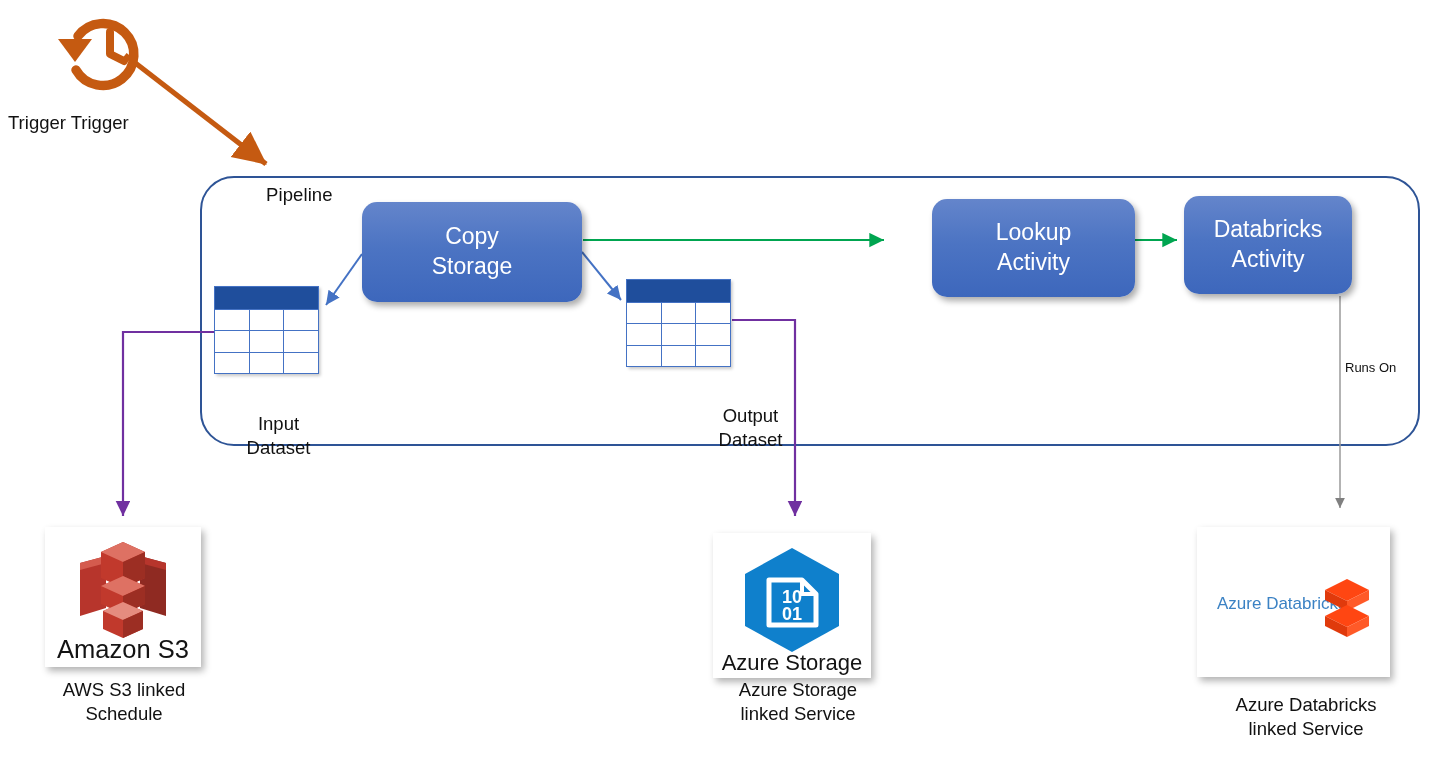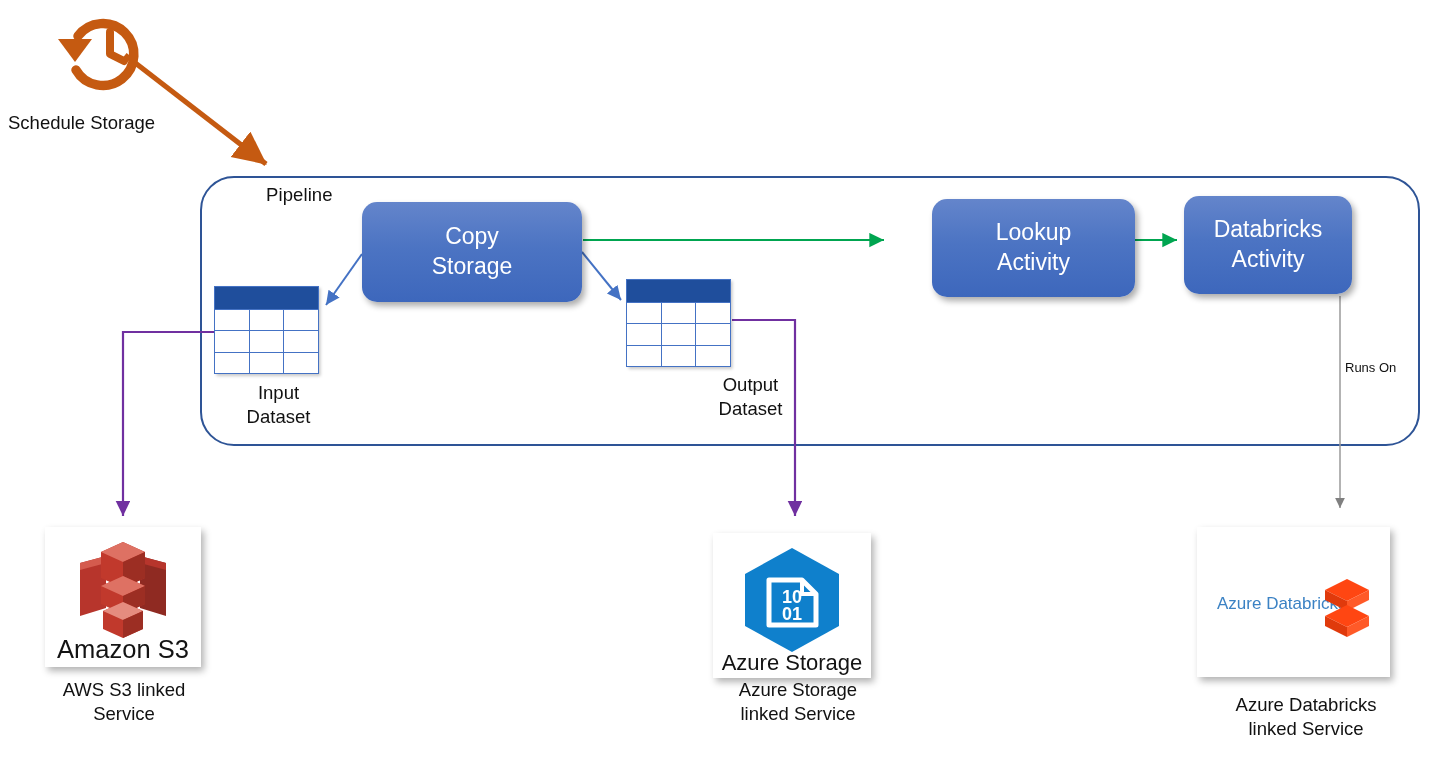--- a/index.html
+++ b/index.html
@@ -94,20 +94,21 @@
 
   #input-dataset-icon  { left: 214px; top: 286px; }
   #output-dataset-icon { left: 626px; top: 279px; }
 
   .dataset-caption {
     font-size: 18.5px;
     color: #111111;
     text-align: center;
     line-height: 1.30;
     white-space: pre-line;
+    margin-top: 31px;
   }
   #input-dataset-caption  { left: 206px; top: 381px; width: 145px; }
   #output-dataset-caption { left: 678px; top: 373px; width: 145px; }
 
   
   #schedule-trigger-icon {
     left: 48px; top: 8px;
     width: 102px; height: 92px;
   }
   #schedule-trigger-label {
@@ -214,21 +215,21 @@
     <svg width="102" height="92" viewBox="0 0 102 92" xmlns="http://www.w3.org/2000/svg">
 
       <path d="M 30 28
                A 31 31 0 1 1 28 62" fill="none" stroke="#C55A11" stroke-width="9.5" stroke-linecap="round"></path>
 
       <path d="M 10 31 L 44 31 L 27 54 Z" fill="#C55A11"></path>
 
       <path d="M 62 24 L 62 46 L 76 53" fill="none" stroke="#C55A11" stroke-width="8" stroke-linecap="round" stroke-linejoin="round"></path>
     </svg>
   </div>
-  <div class="abs" id="schedule-trigger-label">Schedule Storage</div>
+  <div class="abs" id="schedule-trigger-label">Trigger Trigger</div>
 
   <div class="abs activity" id="copy-activity">
     <span style="white-space:pre-line">Copy
 Storage</span>
   </div>
 
   <div class="abs activity" id="lookup-activity">
     <span style="white-space:pre-line">Lookup
 Activity</span>
   </div>
@@ -304,21 +305,21 @@
       <polygon points="75,66 97,56 97,74 75,84" fill="#9C2E23"></polygon>
 
       <polygon points="75,72 95,81 95,99 75,108 55,99 55,81" fill="#C1392C"></polygon>
       <polygon points="55,81 75,72 95,81 75,90" fill="#E58C7F"></polygon>
       <polygon points="75,90 95,81 95,99 75,108" fill="#9C2E23"></polygon>
 
       <text x="75" y="128" text-anchor="middle" font-family="'Liberation Sans', sans-serif" font-size="25.5" fill="#131313">Amazon S3</text>
     </svg>
   </div>
   <div class="abs ls-caption" id="s3-caption">AWS S3 linked
-Service</div>
+Schedule</div>
 
   <div class="abs ls-tile" id="storage-tile">
     <svg width="152" height="140" viewBox="0 0 152 140" xmlns="http://www.w3.org/2000/svg">
 
       <polygon points="76,12 123,38 123,90 76,116 29,90 29,38" fill="#0F80CC"></polygon>
 
       <path d="M 53,44 L 86,44 L 100,58 L 100,89 L 53,89 Z" fill="none" stroke="#FFFFFF" stroke-width="5" stroke-linejoin="round"></path>
       <path d="M 86,44 L 86,58 L 100,58" fill="none" stroke="#FFFFFF" stroke-width="4"></path>
       <text x="76" y="67" text-anchor="middle" font-family="'Liberation Sans', sans-serif" font-size="18" font-weight="bold" fill="#FFFFFF">10</text>
       <text x="76" y="84" text-anchor="middle" font-family="'Liberation Sans', sans-serif" font-size="18" font-weight="bold" fill="#FFFFFF">01</text>

